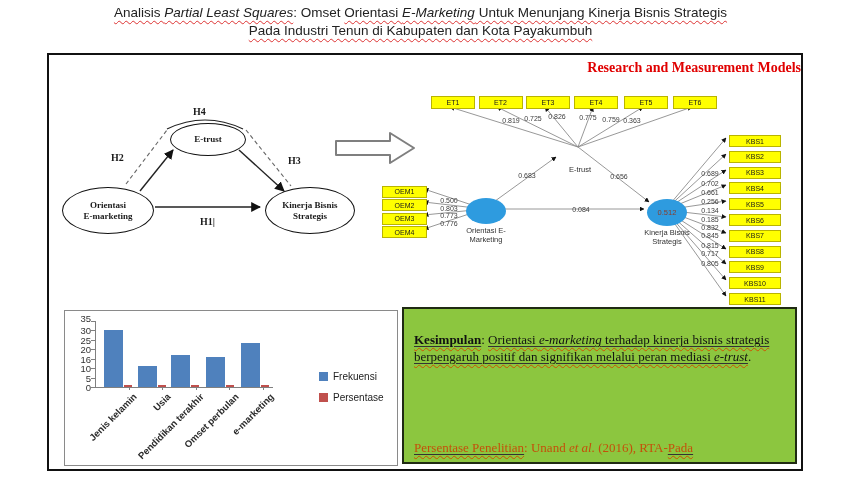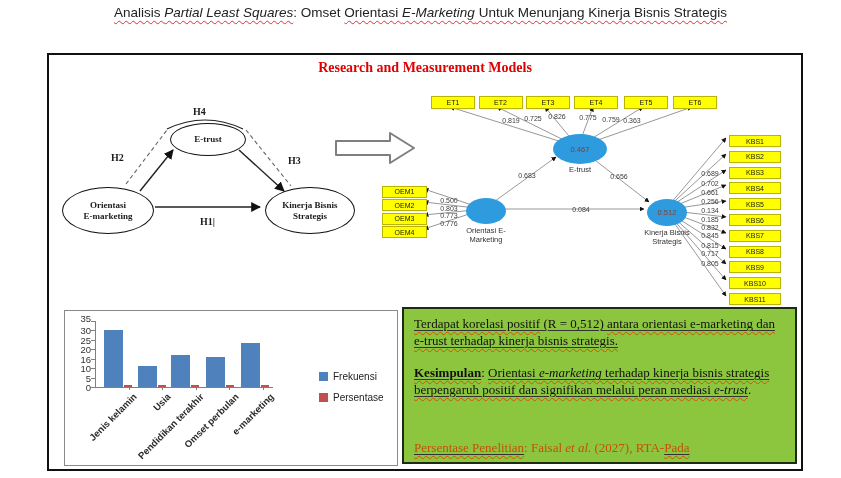--- a/index.html
+++ b/index.html
@@ -8,21 +8,21 @@
   .page{position:absolute;inset:0;}
   
   .doc-title{position:absolute;top:4px;left:0;width:841px;text-align:center;
              font-size:13.5px;line-height:18px;color:#222;}
   .it{font-style:italic;}
   .sq{text-decoration:underline wavy #d33 1px;text-underline-offset:2.5px;}
   .ul{text-decoration:underline solid #333 1px;text-underline-offset:2px;}
   
   .main-box{position:absolute;left:47px;top:53px;width:752px;height:414px;
             border:2px solid #111;background:#fff;}
-  .model-title{position:absolute;top:5px;left:0;width:100%;text-align:center;
+  .model-title{position:absolute;top:5px;left:0;width:100%;text-align:right;
                font-family:"Liberation Serif",serif;font-weight:bold;
                font-size:14px;color:#e00000;z-index:3;}
   svg.overlay{position:absolute;left:0;top:0;width:841px;height:478px;z-index:2;pointer-events:none;}
   
   .ell{position:absolute;border:1.6px solid #111;border-radius:50%;background:#fff;
        display:flex;align-items:center;justify-content:center;text-align:center;
        font-family:"Liberation Serif",serif;font-weight:bold;font-size:9px;line-height:10.5px;
        white-space:pre-line;z-index:3;}
   .hlab{position:absolute;font-family:"Liberation Serif",serif;font-weight:bold;
         font-size:10px;z-index:3;}
@@ -60,20 +60,21 @@
   .gbox .p3{margin-top:auto;color:#c4500a;}
   .b{font-weight:bold;}
 </style>
 </head>
 <body>
 
 <div class="page">
 
   <div class="doc-title">
     <div><span class="sq">Analisis </span><span class="it sq">Partial Least Squares</span><span>: Omset </span><span class="sq">Orientasi </span><span class="it sq">E-Marketing</span><span class="sq"> Untuk Menunjang Kinerja Bisnis Strategis</span></div>
+    <div><span class="sq">Pada Industri Tenun di Kabupaten dan Kota Payakumbuh</span></div>
   </div>
 
   <svg class="overlay">
     <defs>
       <marker id="ah" viewBox="0 0 10 10" refX="9" refY="5" markerWidth="7" markerHeight="7" orient="auto-start-reverse">
         <path d="M0,0L10,5L0,10z" fill="#111"></path>
       </marker>
       <marker id="ahs" viewBox="0 0 10 10" refX="9" refY="5" markerWidth="5.5" markerHeight="5.5" orient="auto-start-reverse">
         <path d="M0,0L10,5L0,10z" fill="#111"></path>
       </marker>
@@ -168,23 +169,20 @@
         <div class="ybox" style="left: 680px; top: 190.6px; width: 50px; height: 10px;">KBS8</div>
         <div class="vlab" style="left: 661px; top: 179.5px;">0.845</div>
         <div class="ybox" style="left: 680px; top: 206.4px; width: 50px; height: 10px;">KBS9</div>
         <div class="vlab" style="left: 661px; top: 189.5px;">0.815</div>
         <div class="ybox" style="left: 680px; top: 222.2px; width: 50px; height: 10px;">KBS10</div>
         <div class="vlab" style="left: 661px; top: 197.5px;">0.717</div>
         <div class="ybox" style="left: 680px; top: 238px; width: 50px; height: 10px;">KBS11</div>
         <div class="vlab" style="left: 661px; top: 207.5px;">0.805</div>
       </div>
 
-    <div class="circ" style="left:504px;top:79px;width:54px;height:30px">
-        <span>0.467</span>
-      </div>
     <div class="clab" style="left:531px;top:111px">E-trust</div>
     <div class="circ" style="left:417px;top:143px;width:40px;height:26px"></div>
     <div class="clab" style="left:437px;top:172px">Orientasi E-
 Marketing</div>
     <div class="circ" style="left:598px;top:144px;width:40px;height:27px">
         <span>0.512</span>
       </div>
     <div class="clab" style="left:618px;top:174px">Kinerja Bisnis
 Strategis</div>
 
@@ -235,18 +233,17 @@
           <span class="leg-sq" style="background: rgb(79, 129, 189);"></span>
           <span>Frekuensi</span>
         </div>
         <div class="leg-row" style="left: 254px; top: 81px; align-items: center;">
           <span class="leg-sq" style="background: rgb(192, 80, 77);"></span>
           <span>Persentase</span>
         </div>
       </div>
 
     <div class="gbox">
-      <p class="p1"><span class="ul"><span class="sq">Terdapat korelasi positif</span></span><span class="ul"> (R = 0,512) </span><span class="ul"><span class="sq">antara orientasi e-marketing dan e-trust terhadap kinerja bisnis strategis.</span></span></p>
       <p class="p2"><span class="b ul"><span class="sq">Kesimpulan</span></span><span>: </span><span class="ul"><span class="sq">Orientasi </span></span><span class="it ul"><span class="sq">e-marketing</span></span><span class="ul"><span class="sq"> terhadap kinerja bisnis strategis berpengaruh positif dan signifikan melalui peran mediasi </span></span><span class="it ul"><span class="sq">e-trust</span></span><span>.</span></p>
-      <p class="p3"><span class="ul"><span class="sq">Persentase Penelitian</span></span><span>: Faisal </span><span class="it">et al.</span><span> (2027), RTA-</span><span class="ul"><span class="sq">Pada</span></span></p>
+      <p class="p3"><span class="ul"><span class="sq">Persentase Penelitian</span></span><span>: Unand </span><span class="it">et al.</span><span> (2016), RTA-</span><span class="ul"><span class="sq">Pada</span></span></p>
     </div>
   </div>
 </div>
 
 </body></html>

